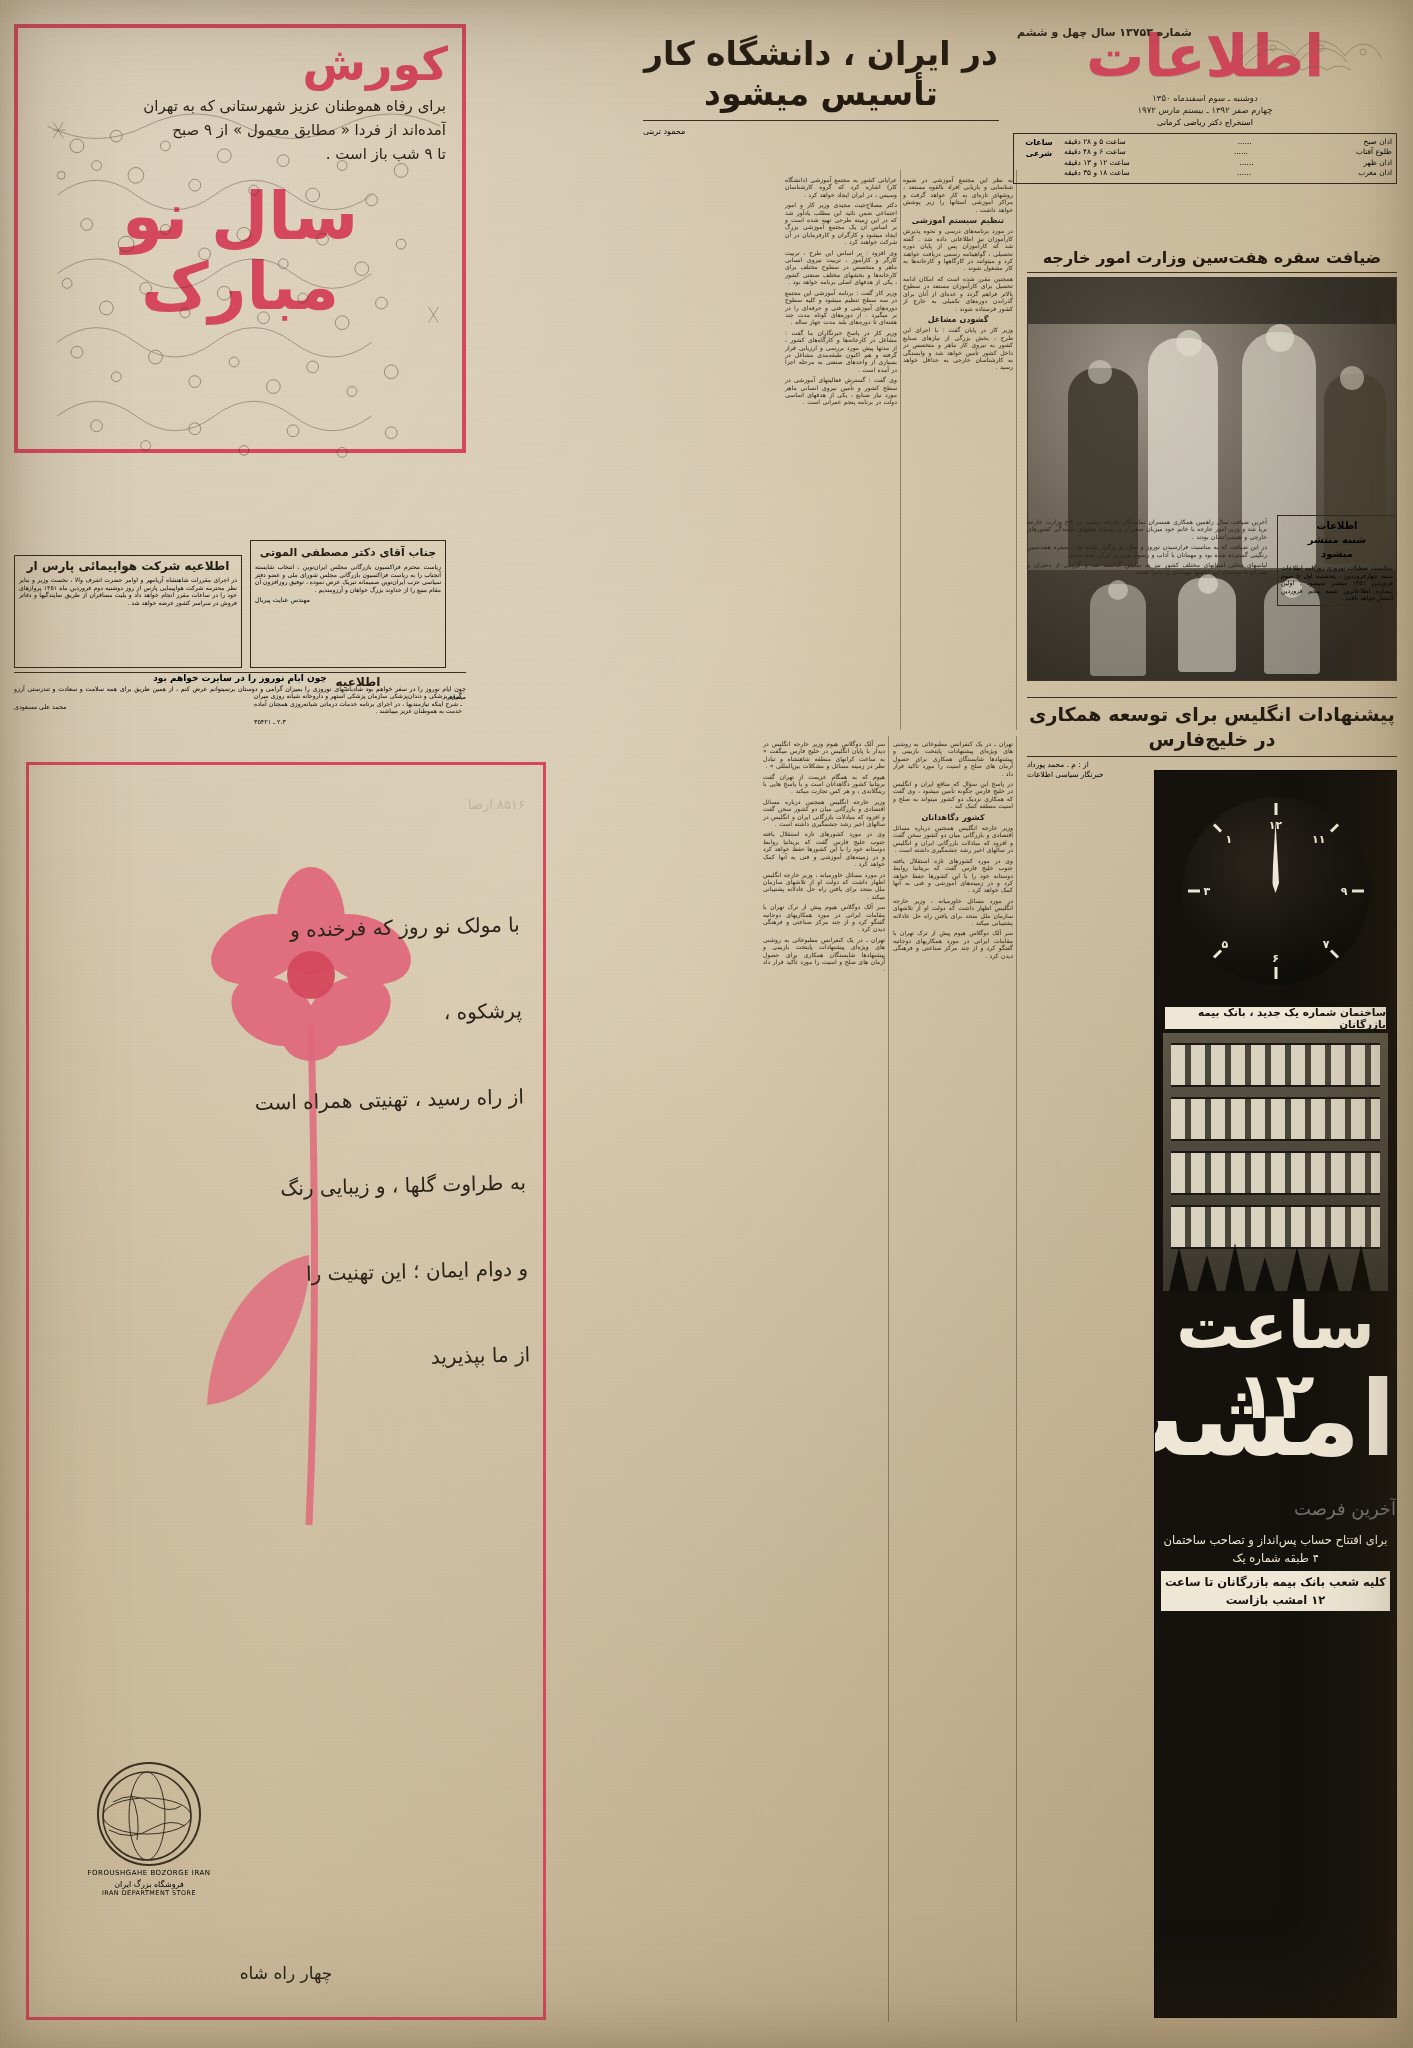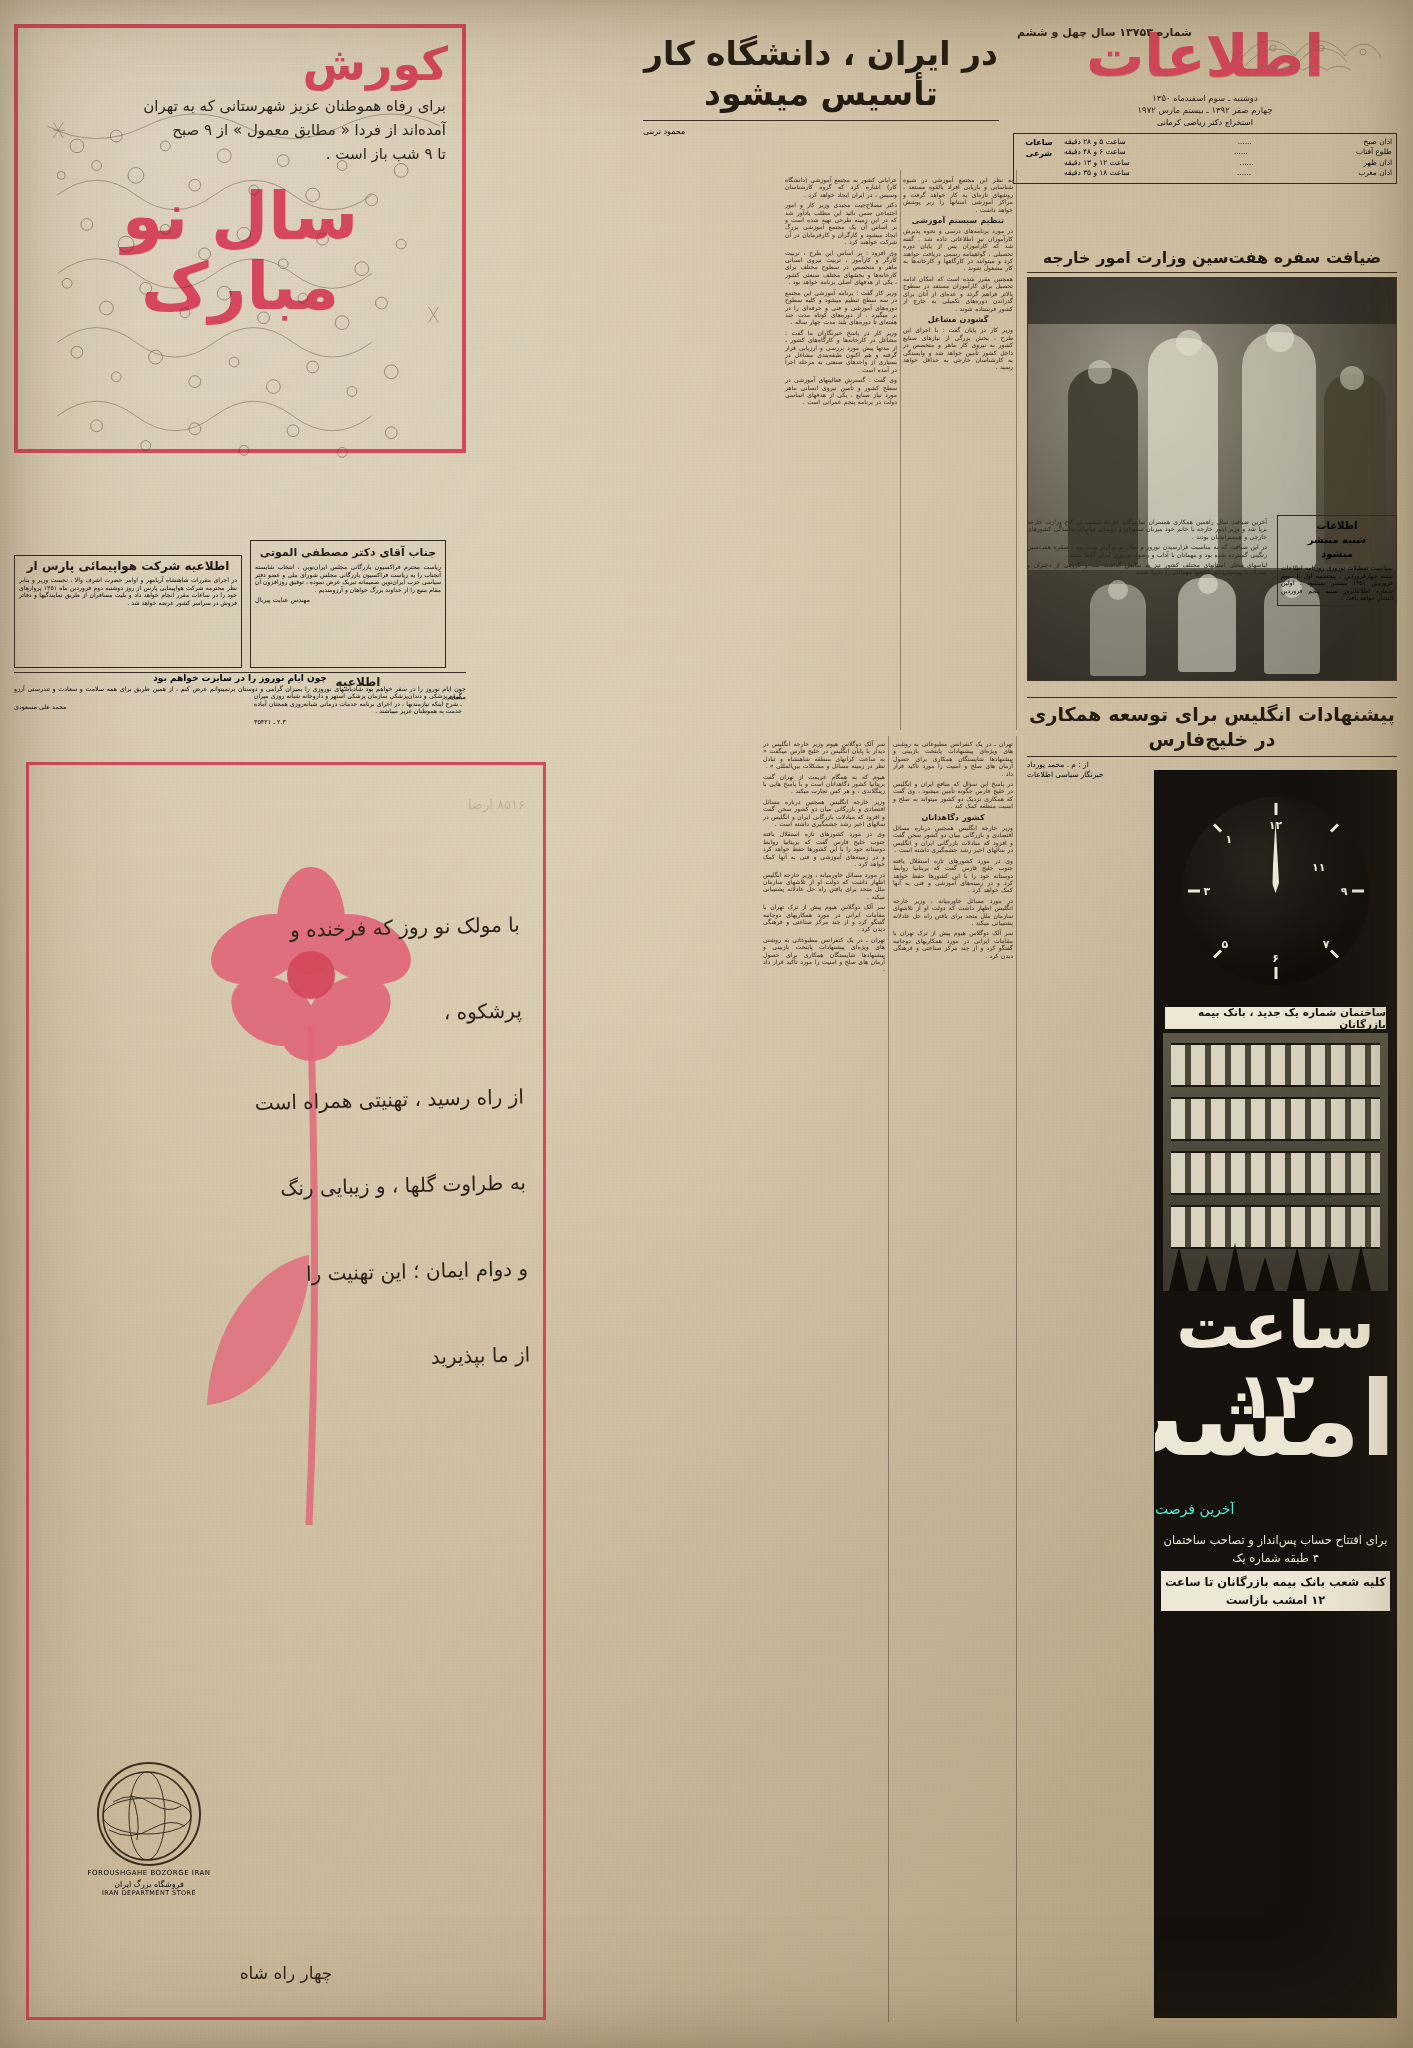--- a/index.html
+++ b/index.html
@@ -176,22 +176,22 @@
   }
   .bank-big {
     position:absolute; top:520px; left:0; right:0; text-align:center;
     font-size:64px; font-weight:bold; color:#efe7d5; line-height:70px;
   }
   .bank-big2 {
     position:absolute; top:592px; left:0; right:0; text-align:center;
     font-size:104px; font-weight:bold; color:#efe7d5; line-height:112px;
   }
   .bank-sub {
-    position:absolute; top:726px; left:0; right:0; text-align:left;
-    font-size:14px; color:#5eead4; line-height:24px;
+    position:absolute; top:726px; left:0; right:0; text-align:right;
+    font-size:18px; color:#737373; line-height:24px;
   }
   .bank-lines {
     position:absolute; top:760px; left:6px; right:6px; text-align:center;
     font-size:11.5px; line-height:18px; color:#efe7d5;
   }
   .bank-lines .hi { display:block; background:#efe7d5; color:#15120d; padding:2px 0; margin-top:4px; font-weight:bold; }
 
   
   #col-c1 { position:absolute; right:400px; top:176px; width:110px; height:548px; }
   #col-c2 { position:absolute; right:516px; top:176px; width:112px; height:548px; }
@@ -495,21 +495,21 @@
       <div class="tick" style="top:50%;right:6px;height:3px;width:12px;transform:translateY(-50%);"></div>
       <div class="tick" style="left:34px;top:26px;width:3px;height:10px;transform:rotate(-45deg);"></div>
       <div class="tick" style="right:34px;top:26px;width:3px;height:10px;transform:rotate(45deg);"></div>
       <div class="tick" style="left:34px;bottom:26px;width:3px;height:10px;transform:rotate(45deg);"></div>
       <div class="tick" style="right:34px;bottom:26px;width:3px;height:10px;transform:rotate(-45deg);"></div>
       <div class="num" style="left:50%;top:22px;transform:translateX(-50%);">۱۲</div>
       <div class="num" style="left:50%;bottom:20px;transform:translateX(-50%);">۶</div>
       <div class="num" style="left:22px;top:50%;transform:translateY(-50%);">۳</div>
       <div class="num" style="right:22px;top:50%;transform:translateY(-50%);">۹</div>
       <div class="num" style="left:44px;top:36px;">۱</div>
-      <div class="num" style="right:44px;top:36px;margin-top:28px;">۱۱</div>
+      <div class="num" style="right:44px;top:36px;">۱۱</div>
       <div class="num" style="left:40px;bottom:34px;">۵</div>
       <div class="num" style="right:40px;bottom:34px;">۷</div>
       <div class="hand"></div>
     </div>
 
     <div class="bank-sign">ساختمان شماره یک جدید ، بانک بیمه بازرگانان</div>
 
     <div class="bank-bldg">
       <div class="floor" style="top:10px;"></div>
       <div class="floor" style="top:64px;"></div>

